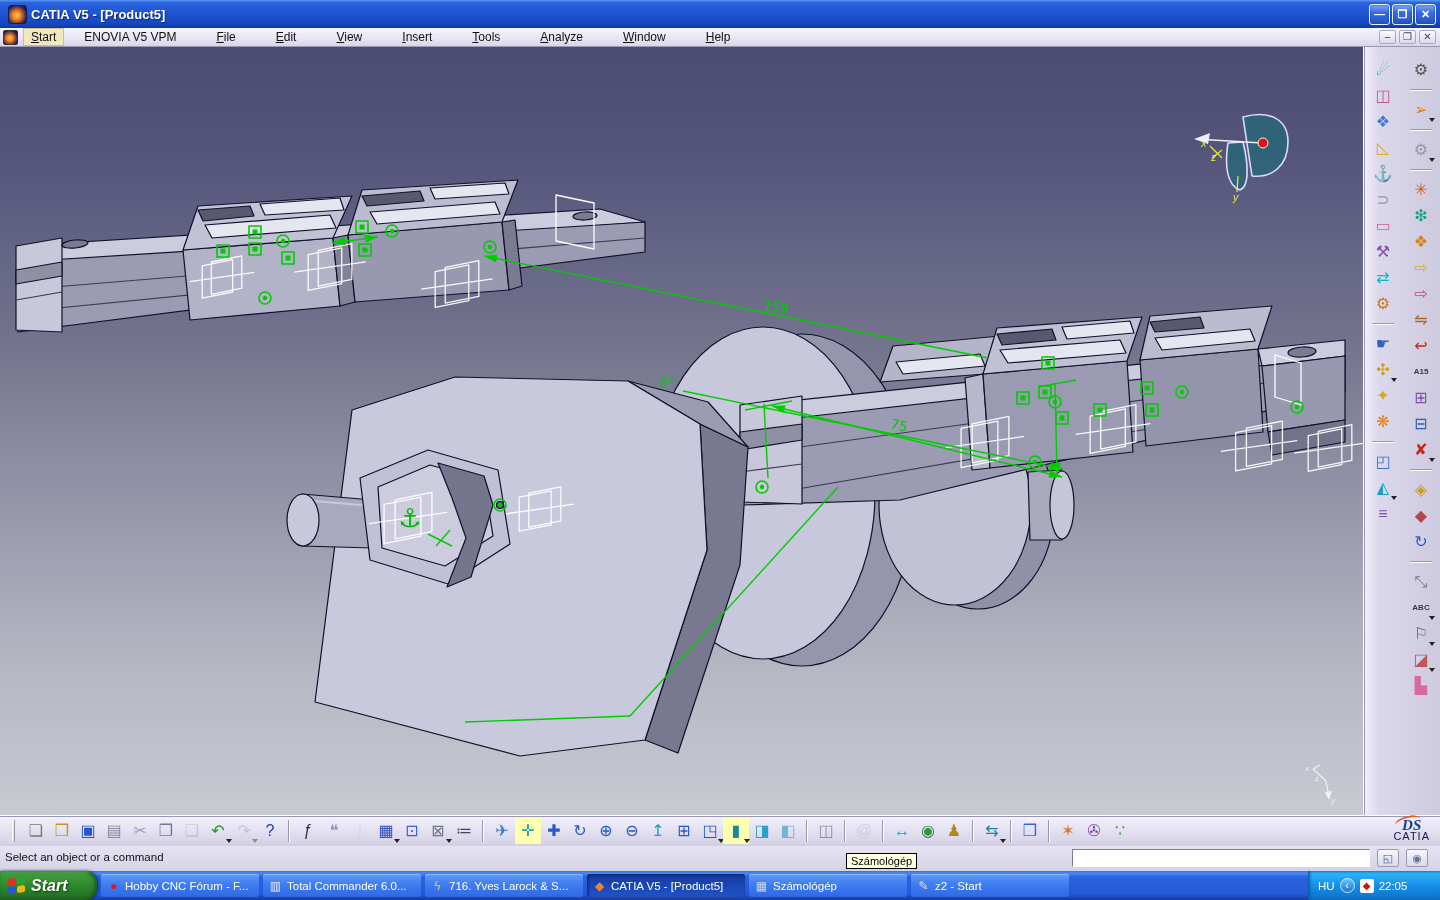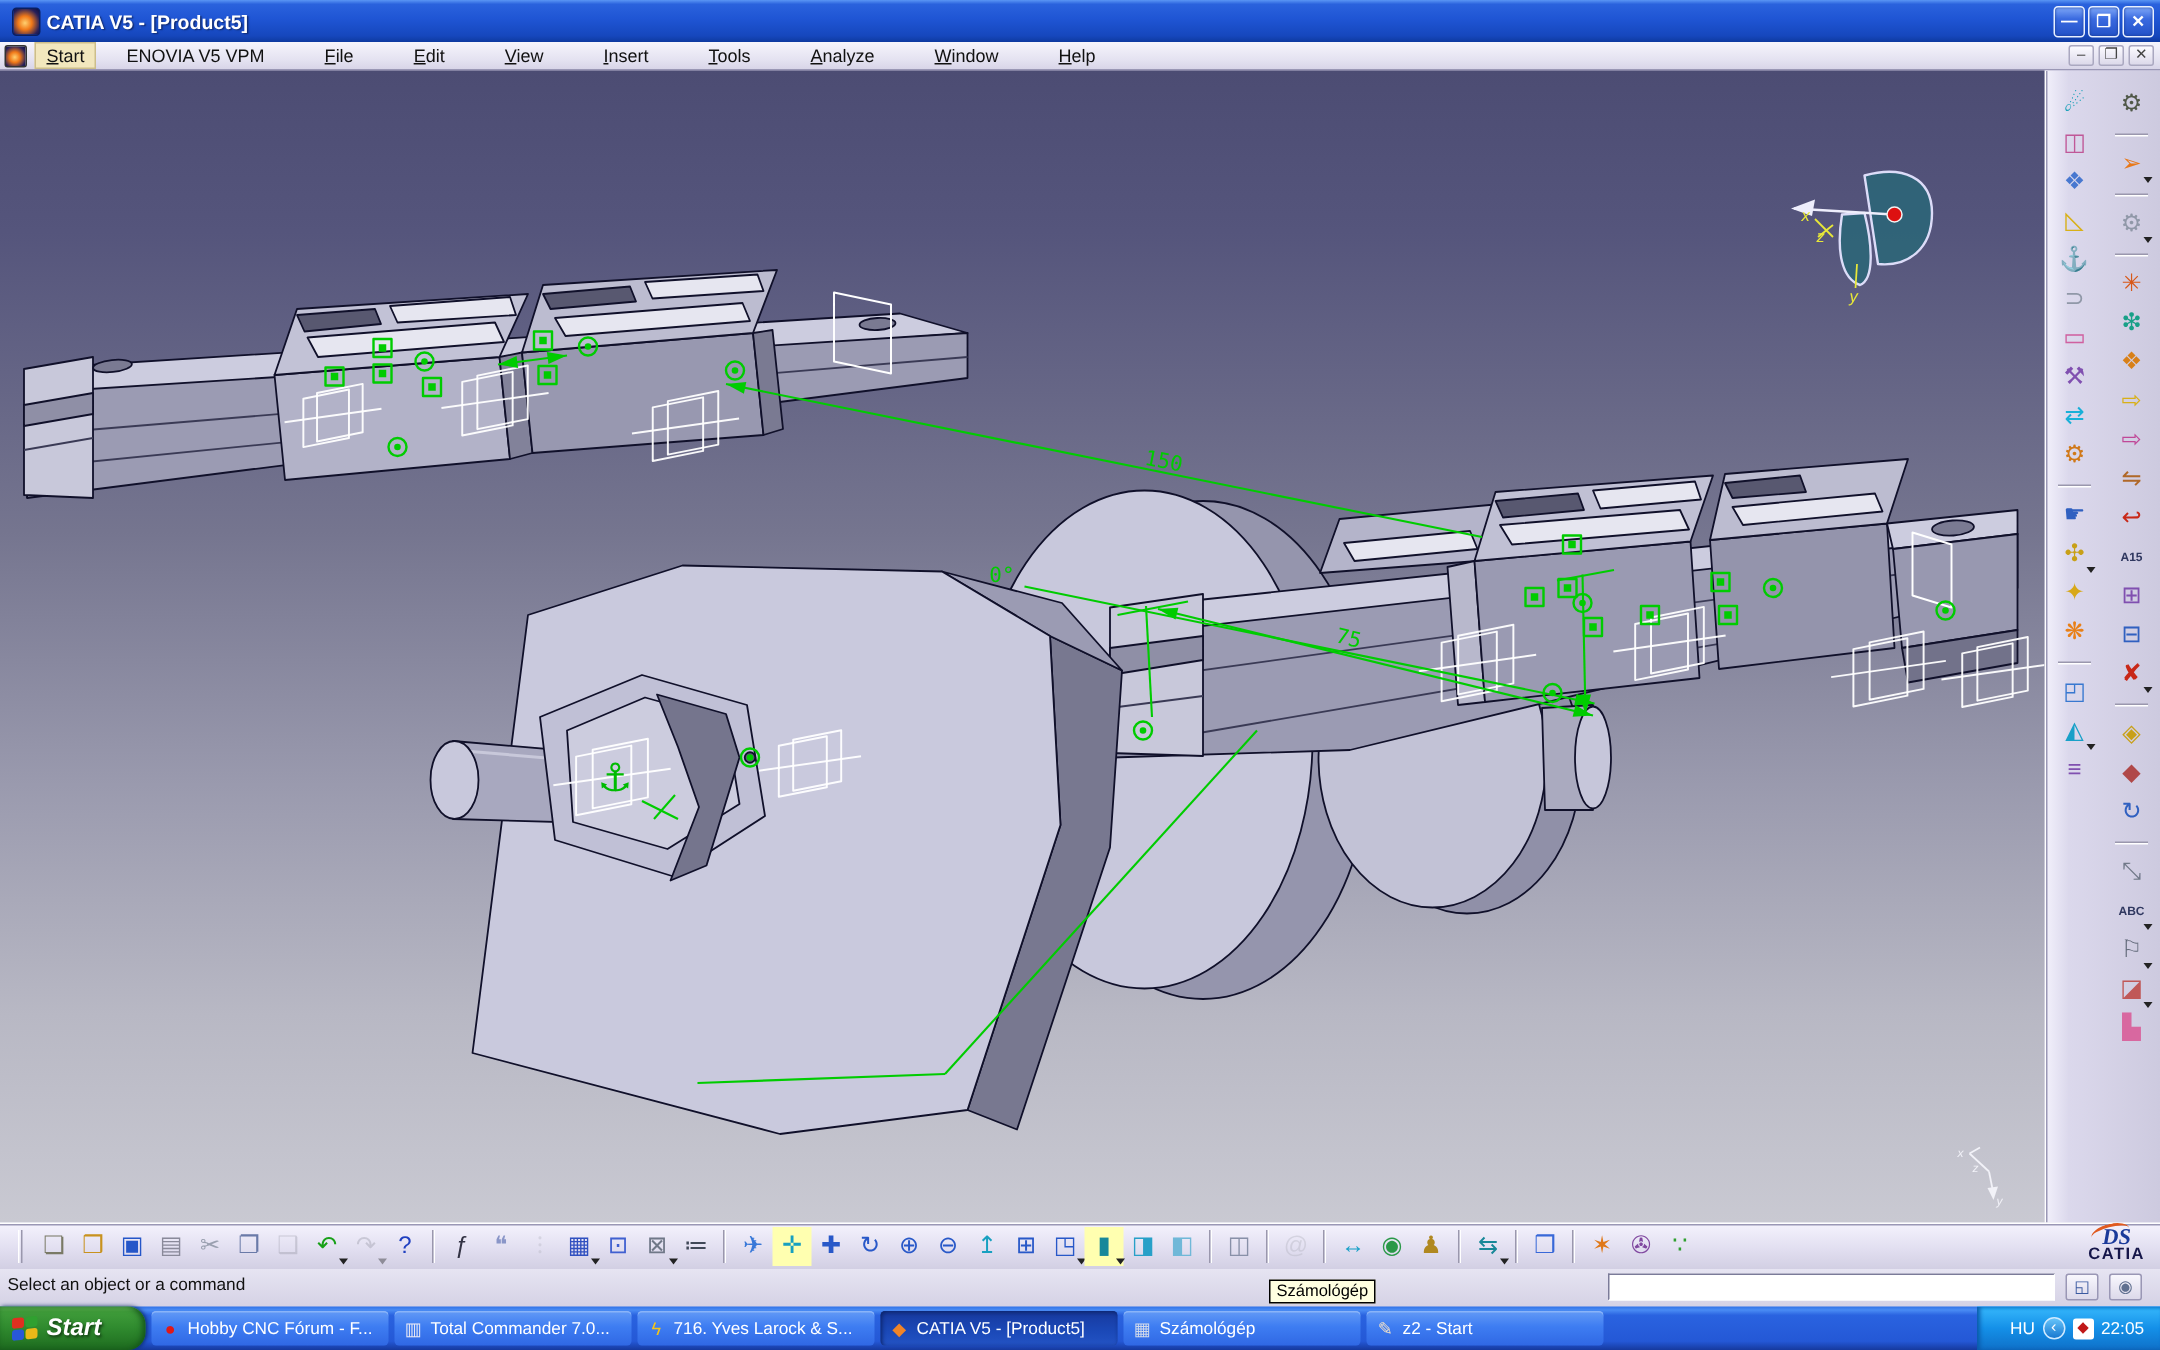--- a/index.html
+++ b/index.html
@@ -57,21 +57,21 @@
   
   .bottom-toolbar { position:absolute; left:0; top:815px; width:1440px; height:31px;
     background:linear-gradient(180deg,#f4f2fd 0%,#e0ddef 60%,#d2cfe3 100%);
     border-top:1px solid #fff; box-shadow:inset 0 1px 0 #9a97b5; display:flex; align-items:center; padding-left:12px; }
   .bt-handle { width:3px; height:22px; border-left:1px solid #fff; border-right:1px solid #9a97ad; margin-right:8px; }
   .bsep { width:2px; height:22px; border-left:1px solid #9a97ad; border-right:1px solid #fff; margin:0 5px; }
   .logo { margin-left:auto; margin-right:10px; text-align:center; line-height:11px; position:relative; }
   .logo .ds { font-style:italic; font-weight:bold; font-size:15px; color:#1a3a9a; font-family:"Liberation Serif",serif; }
   .logo .swoosh { position:absolute; left:2px; top:-4px; width:26px; height:12px;
     border-top:2px solid #e05a20; border-radius:50%; transform:rotate(-14deg); }
-  .logo .catia { font-weight:bold; font-size:11px; color:#16164a; letter-spacing:1px; }
+  .logo .catia { font-weight:normal; font-size:11px; color:#16164a; letter-spacing:1px; }
 
   
   .statusbar { position:absolute; left:0; top:846px; width:1440px; height:25px;
     background:linear-gradient(180deg,#e6e4f2,#d5d2e5); font-size:11.5px; color:#111; }
   .status-msg { position:absolute; left:5px; top:5px; }
   .cmdfield { position:absolute; left:1072px; top:3px; width:298px; height:18px; background:#fff;
     border:1px solid #7b7b99; border-right-color:#fff; border-bottom-color:#fff; font-size:11px; padding:0 3px; }
   .sb-btn { position:absolute; top:3px; width:22px; height:18px; text-align:center; line-height:17px; font-size:11px;
     background:linear-gradient(#f8f7fd,#dcd9ea); border:1px solid #9a97b5; border-radius:2px; }
 
@@ -82,21 +82,21 @@
     background:linear-gradient(180deg,#6cbf5c 0%,#3f9c3a 12%,#2f8a2e 50%,#1e6b1f 100%);
     box-shadow:inset -2px 0 4px #14541a, 1px 0 3px #0a2a66; }
   .startbtn .label { color:#fff; font-weight:bold; font-style:italic; font-size:16px; text-shadow:1px 1px 2px #123a12; }
   .xpflag { width:18px; height:16px; display:grid; grid-template-columns:8px 8px; grid-template-rows:7px 7px; gap:1px; transform:skewY(-6deg); }
   .xpflag i { border-radius:2px; }
   .task { width:158px; height:23px; margin:3px 0 0 4px; border-radius:3px; display:flex; align-items:center; gap:4px;
     padding:0 5px; color:#fff; font-size:11.5px; white-space:nowrap; overflow:hidden;
     background:linear-gradient(180deg,#639af6 0%,#3e7df2 45%,#3068e4 100%); box-shadow:inset 0 1px 0 #8ab4f8; }
   .task.active { background:linear-gradient(180deg,#17399e 0%,#1b49b8 60%,#2353c4 100%); box-shadow:inset 1px 1px 3px #0c2468; }
   .task .ticon { font-size:12px; width:15px; text-align:center; font-style:normal; }
-  .tray { margin-left:auto; width:122px; height:29px; display:flex; align-items:center; gap:5px; padding:0 8px 0 22px;
+  .tray { margin-left:auto; width:132px; height:29px; display:flex; align-items:center; gap:5px; padding:0 8px 0 10px;
     background:linear-gradient(180deg,#19a0f0 0%,#30b0f8 10%,#1490e8 50%,#0f70c8 100%);
     box-shadow:inset 2px 0 3px #0a5aaa; color:#fff; font-size:11.5px; }
   .chev { width:15px; height:15px; border-radius:50%; background:linear-gradient(#66c4fa,#1878d0); color:#fff;
     font-size:11px; line-height:13px; text-align:center; border:1px solid #cfeaff; }
   .trayicon { width:14px; height:14px; background:#fff; border-radius:2px; color:#c01818; font-size:10px; line-height:14px; text-align:center; }
 
   
   .tooltip { position:absolute; left:846px; top:853px; background:#ffffe1; border:1px solid #000;
     font-size:11px; padding:1px 4px; z-index:50; }
 </style>
@@ -655,21 +655,21 @@
       </span>
       <span class="label">Start</span>
     </div>
     <div id="tasks" style="display:flex;">
         <div class="task">
           <i class="ticon" style="color: rgb(224, 24, 24);">●</i>
           <span>Hobby CNC Fórum - F...</span>
         </div>
         <div class="task">
           <i class="ticon" style="color: rgb(232, 232, 244);">▥</i>
-          <span>Total Commander 7.0...</span>
+          <span>Total Commander 6.0...</span>
         </div>
         <div class="task">
           <i class="ticon" style="color: rgb(245, 197, 24);">ϟ</i>
           <span>716. Yves Larock &amp; S...</span>
         </div>
         <div class="task active">
           <i class="ticon" style="color: rgb(240, 132, 40);">◆</i>
           <span>CATIA V5 - [Product5]</span>
         </div>
         <div class="task">

